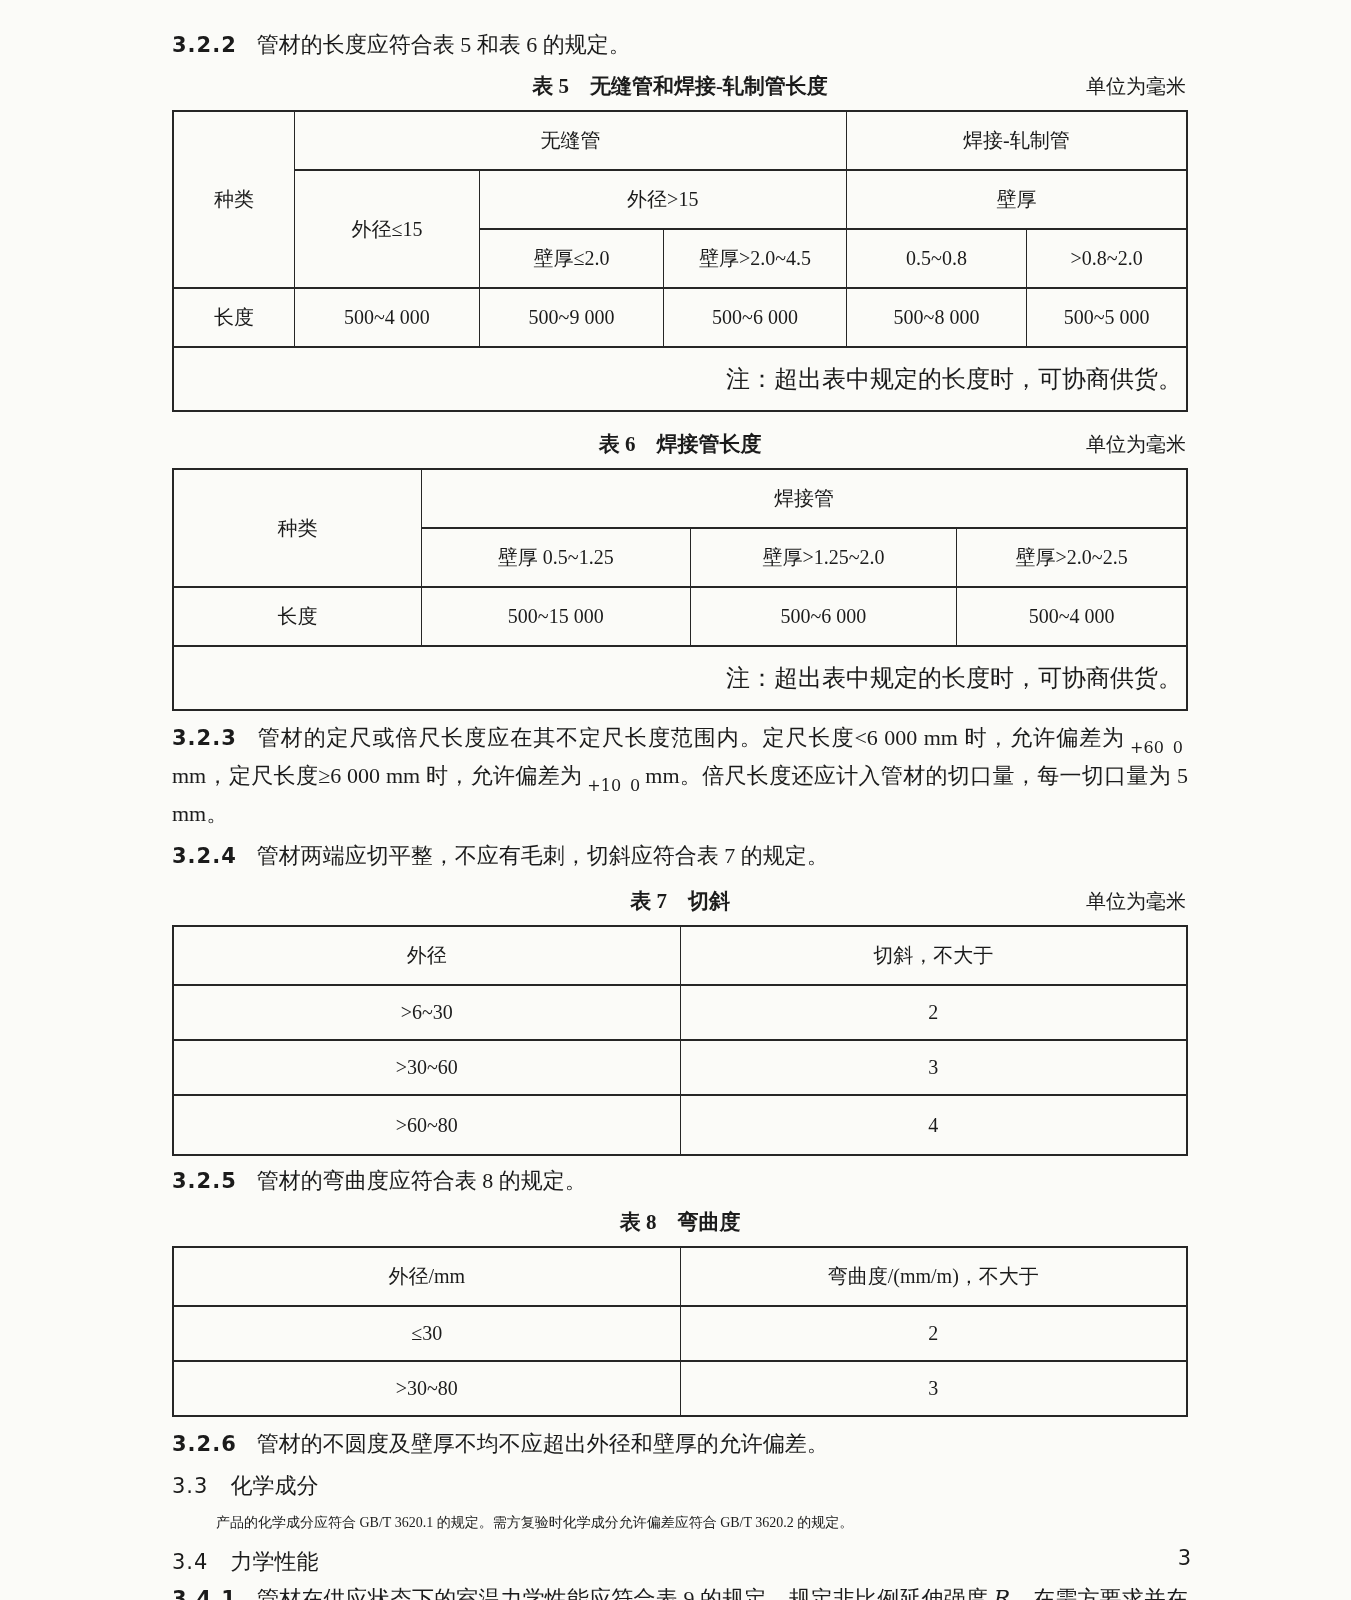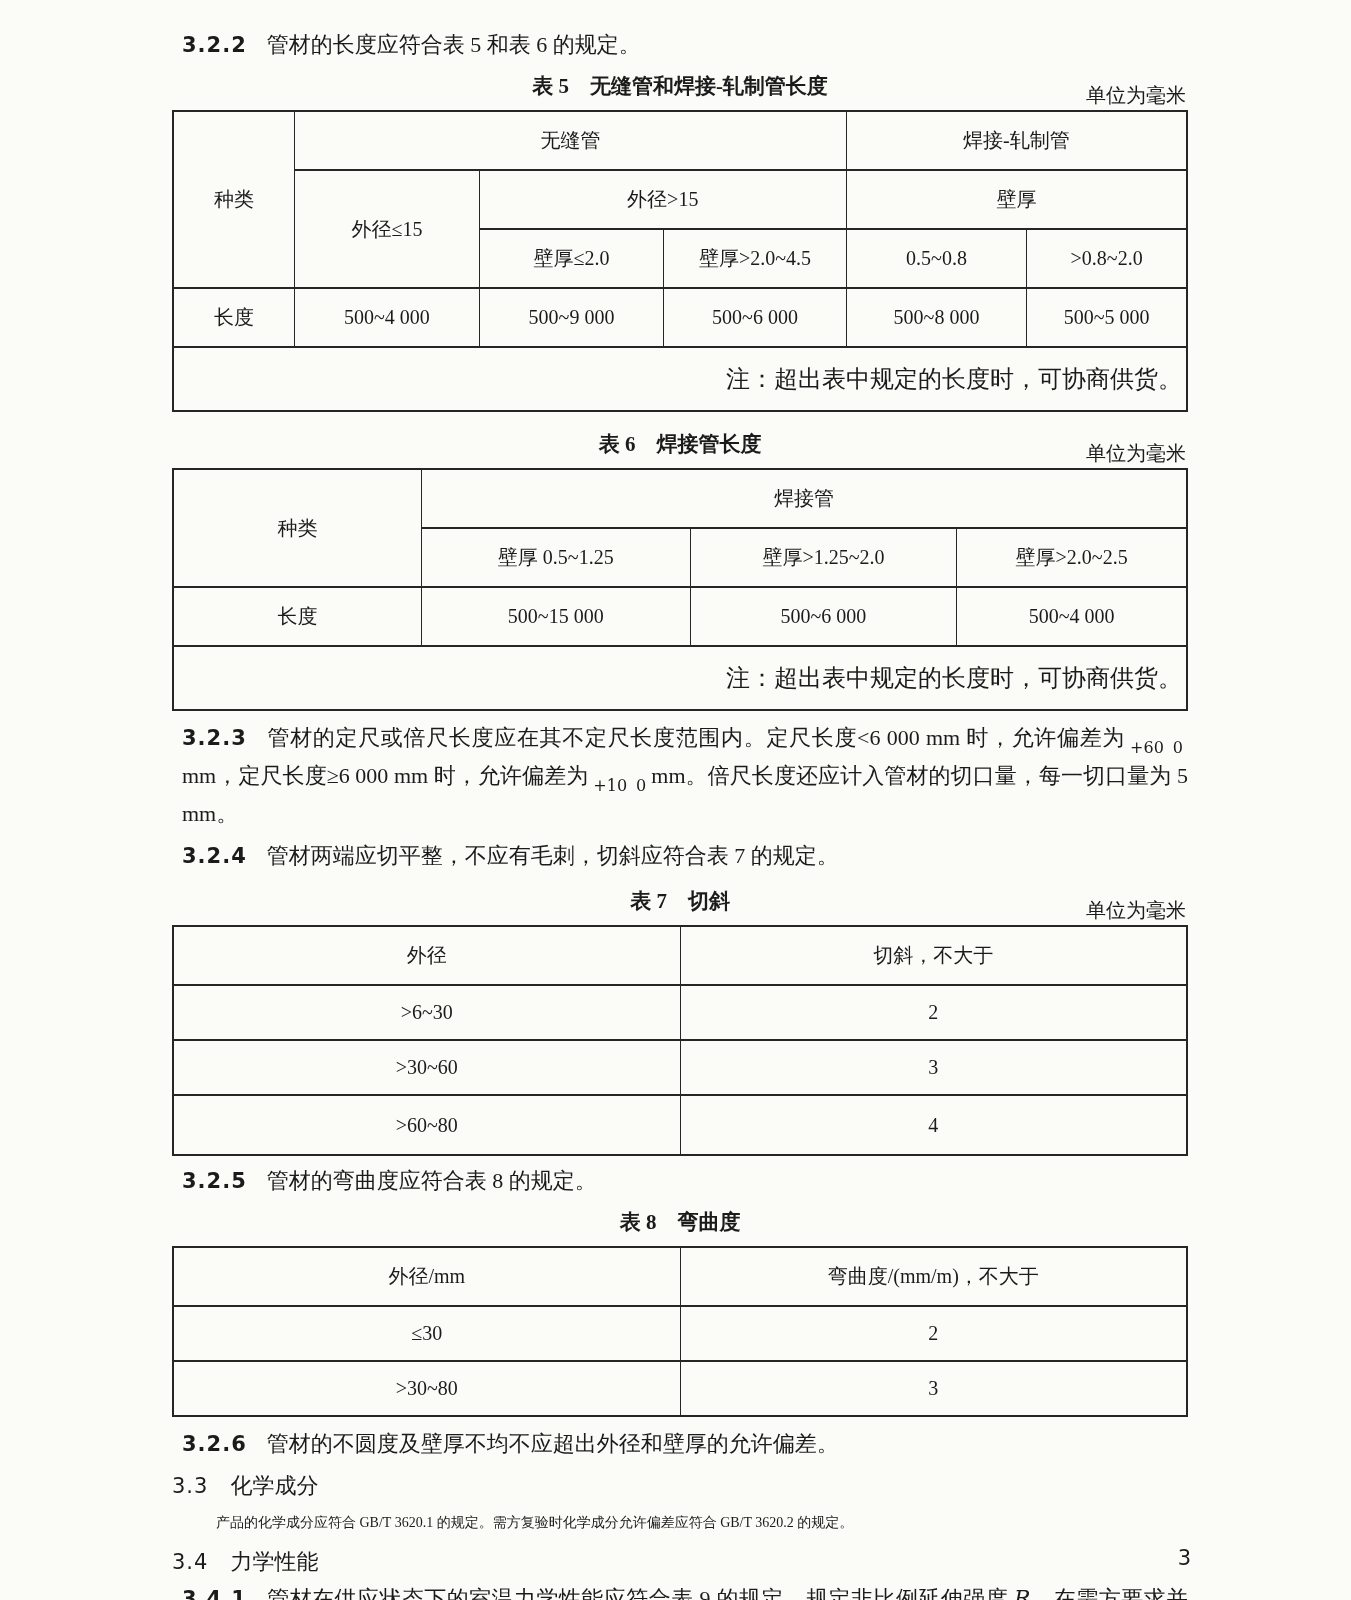--- a/index.html
+++ b/index.html
@@ -13,21 +13,21 @@
     font-family:"Liberation Serif","DejaVu Serif",serif;
     overflow:hidden;
   }
   .content {
     position:absolute;
     left:172px; top:0;
     width:1016px;
     padding-top:26px;
   }
   
-  .clause { font-size:22px; line-height:38px; text-align:justify;margin-left:10px; }
+  .clause { font-size:22px; line-height:38px; text-align:justify; }
   .clause .num {
     font-weight:bold;
     font-family:"DejaVu Sans","Liberation Sans",sans-serif;
     font-size:21px;
     letter-spacing:1px;
     margin-right:20px;
   }
   .heading { font-size:22px; line-height:38px; font-weight:normal; }
   .heading .num {
     font-family:"DejaVu Sans","Liberation Sans",sans-serif;
@@ -47,21 +47,21 @@
   
   .tbl-caption {
     position:relative;
     text-align:center;
     font-size:21px; font-weight:bold;
     height:32px; line-height:32px;
     margin-bottom:8px;
   }
   .tbl-caption .unit {
     position:absolute; right:2px; top:0;
-    font-weight:normal; font-size:20px;margin-top:9px;
+    font-weight:normal; font-size:20px;
   }
   
   table {
     width:100%;
     border-collapse:collapse;
     border:2px solid #262626;
     table-layout:fixed;
   }
   td {
     border-left:1px solid #262626;

